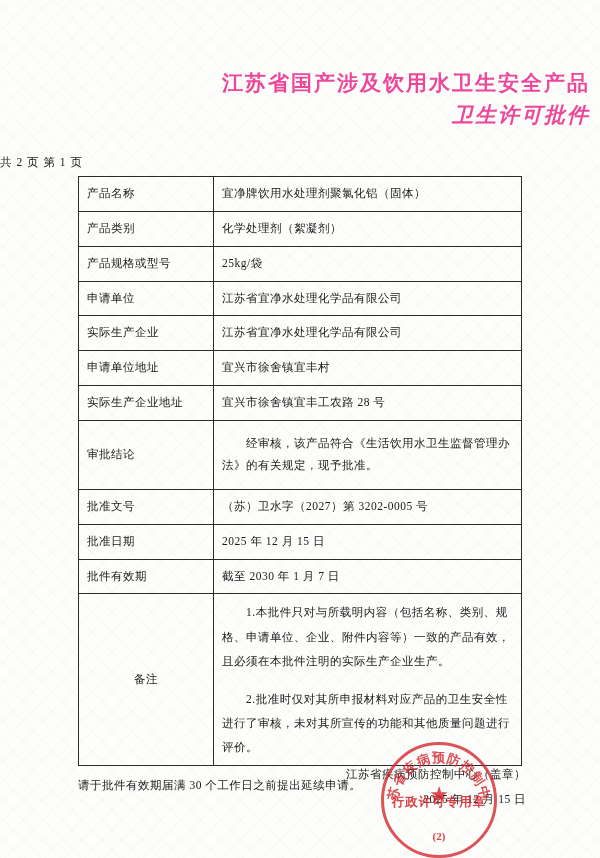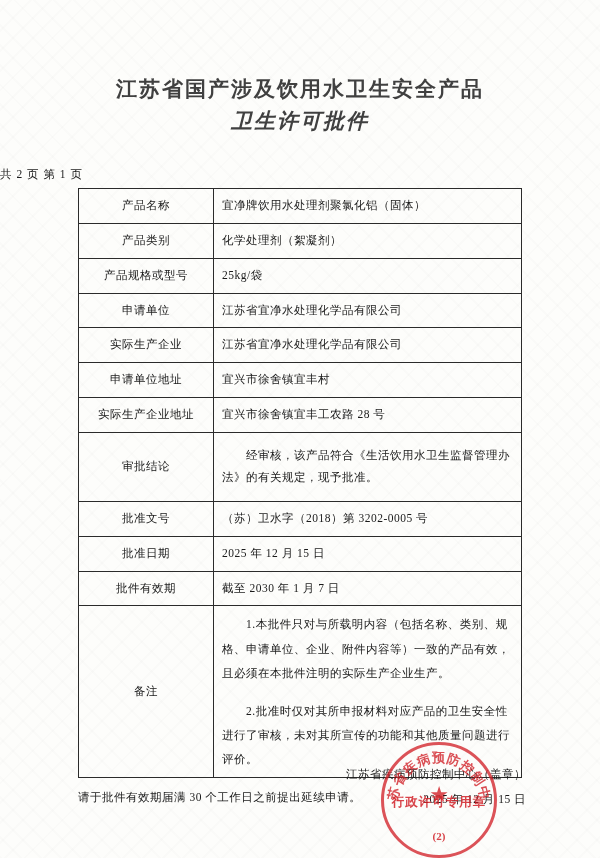--- a/index.html
+++ b/index.html
@@ -26,28 +26,28 @@
       #fdfdfb;
   }
 
   .page {
     position: absolute;
     inset: 0;
     padding: 0;
   }
 
   .doc-title {
-    text-align: center;
+    text-align: right;
     font-size: 21px;
     font-weight: bold;
     letter-spacing: 2px;
     line-height: 1.5;
-    margin: 16px;
+    margin: 10px;
     padding-top: 58px;
-    color: #404040;
+    color: #ec4899;
   }
   .doc-title .line2 {
     display: block;
     font-style: italic;
   }
 
   .page-count {
     text-align: left;
     font-size: 11.5px;
     padding: 14px 98px 6px 0;
@@ -62,21 +62,20 @@
   }
   table.main td {
     border: 1px solid #2b2b2b;
     font-size: 11.5px;
     padding: 6px 8px;
     vertical-align: middle;
     line-height: 1.9;
   }
   td.label {
     width: 118px;
-    text-align: center;
     letter-spacing: 0.5px;
   }
   td.value {
     text-align: left;
     letter-spacing: 0.5px;
   }
   td.value.indent {
     text-indent: 24px;
   }
   td.tall {
@@ -216,21 +215,21 @@
       <tr>
         <td class="label">实际生产企业地址</td>
         <td class="value">宜兴市徐舍镇宜丰工农路 28 号</td>
       </tr>
       <tr>
         <td class="label tall">审批结论</td>
         <td class="value indent tall">经审核，该产品符合《生活饮用水卫生监督管理办法》的有关规定，现予批准。</td>
       </tr>
       <tr>
         <td class="label">批准文号</td>
-        <td class="value">（苏）卫水字（2018）第 3202-0005 号</td>
+        <td class="value">（苏）卫水字（2027）第 3202-0005 号</td>
       </tr>
       <tr>
         <td class="label">批准日期</td>
         <td class="value">2025 年 12 月 15 日</td>
       </tr>
       <tr>
         <td class="label">批件有效期</td>
         <td class="value">截至 2030 年 1 月 7 日</td>
       </tr>
       <tr>

